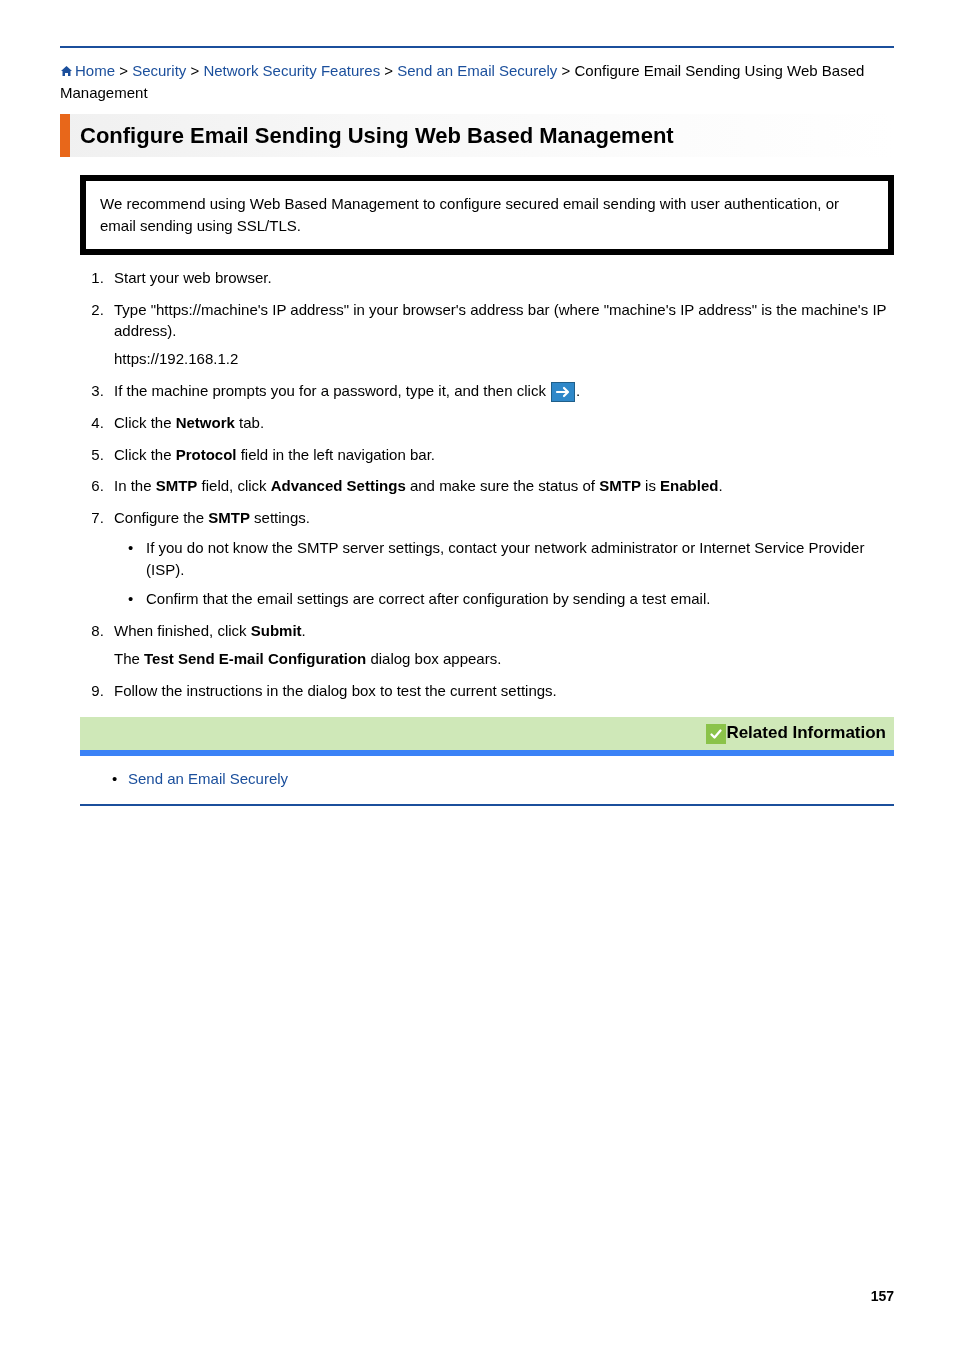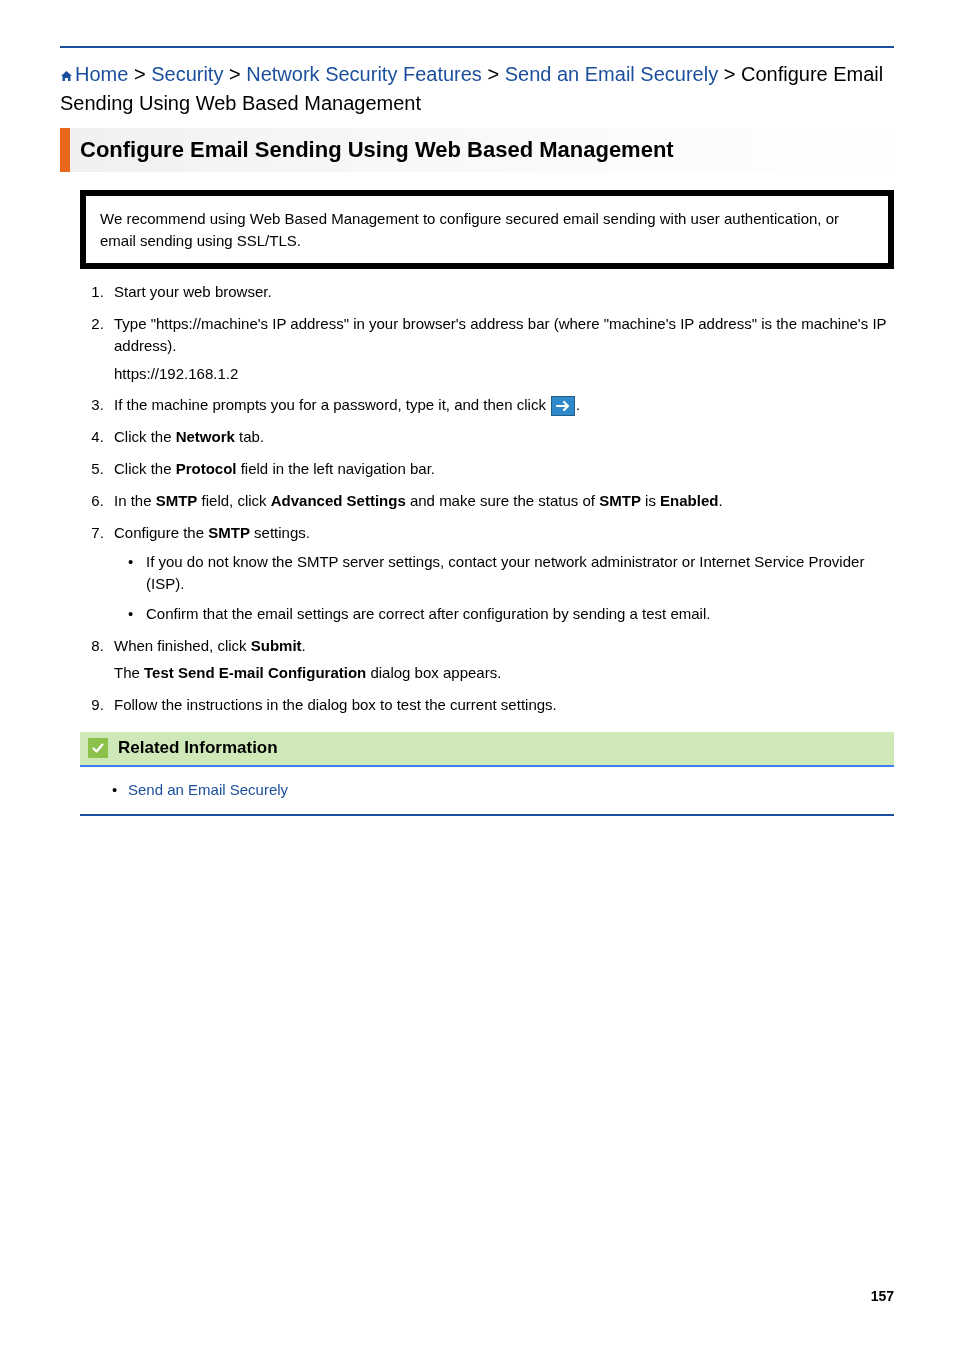--- a/index.html
+++ b/index.html
@@ -15,21 +15,21 @@
     width: 954px;
     min-height: 1350px;
     padding: 46px 60px 30px 60px;
     position: relative;
   }
   .top-rule {
     border-top: 2px solid #1b4f9c;
     margin-bottom: 12px;
   }
   .breadcrumb {
-    font-size: 20px;
+    font-size: 15px;
     line-height: 1.45;
     margin-bottom: 10px;
   }
   .breadcrumb a { color: #1b4f9c; text-decoration: none; }
   .breadcrumb .sep { color: #000; }
   .home-icon {
     display: inline-block;
     vertical-align: -1px;
     margin-right: 2px;
   }
@@ -93,25 +93,25 @@
     position: relative;
     margin: 0 1px;
   }
   .arrow-icon svg { position: absolute; left: 3px; top: 2px; }
   .related-wrap {
     margin: 10px 0 0 20px;
     border-bottom: 2px solid #1b4f9c;
   }
   .related-head {
     background: #cfe8b8;
-    border-bottom: 2px solid #3b82f6;
+    border-bottom: 6px solid #3b82f6;
     padding: 4px 8px;
     display: flex;
     align-items: center;
-    gap: 10px;
+    justify-content: flex-end;
   }
   .related-check {
     width: 20px; height: 20px;
     background: #8bc34a;
     display: inline-flex;
     align-items: center; justify-content: center;
   }
   .related-check svg { display: block; }
   .related-title {
     font-weight: bold;

